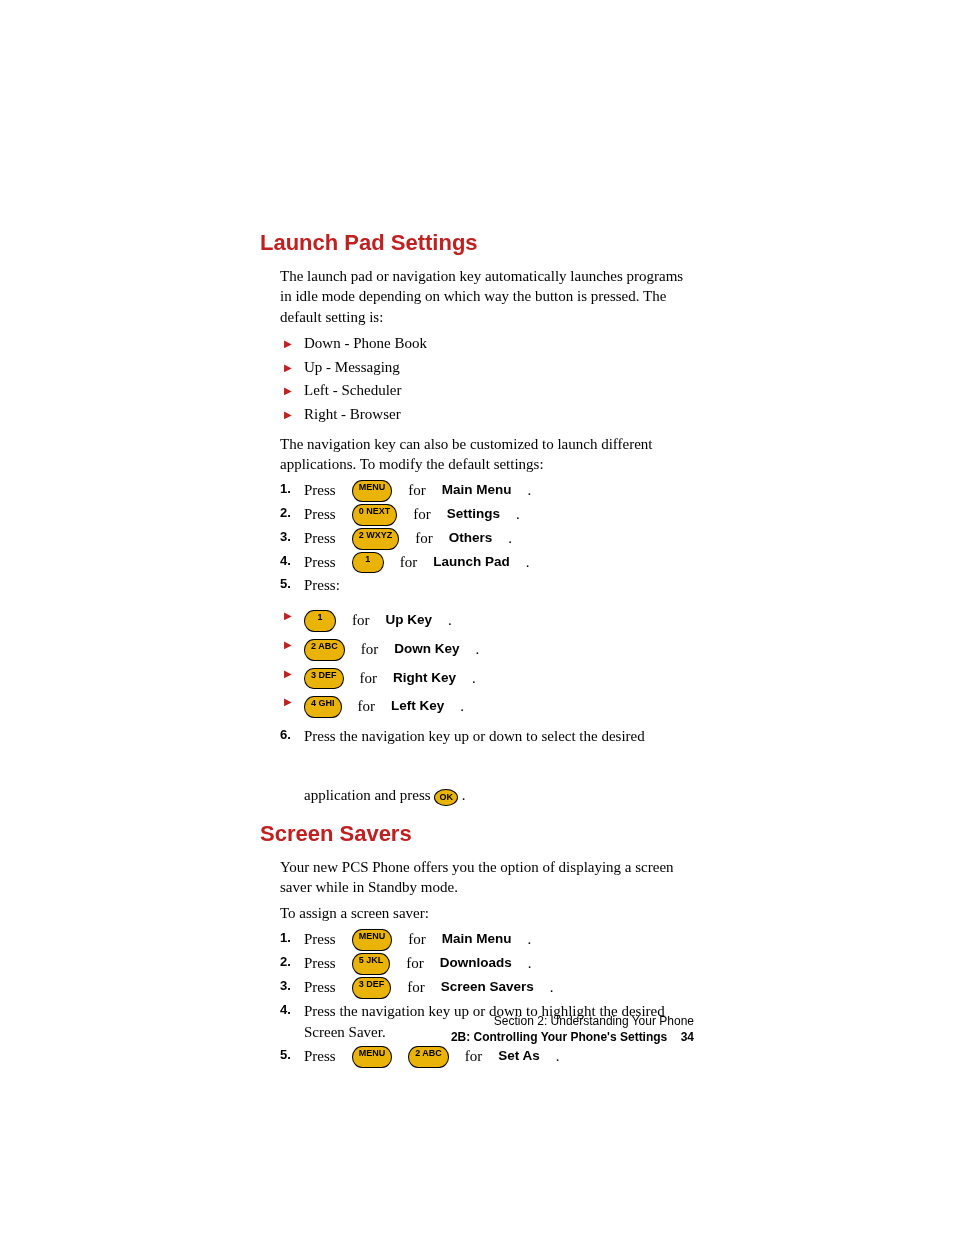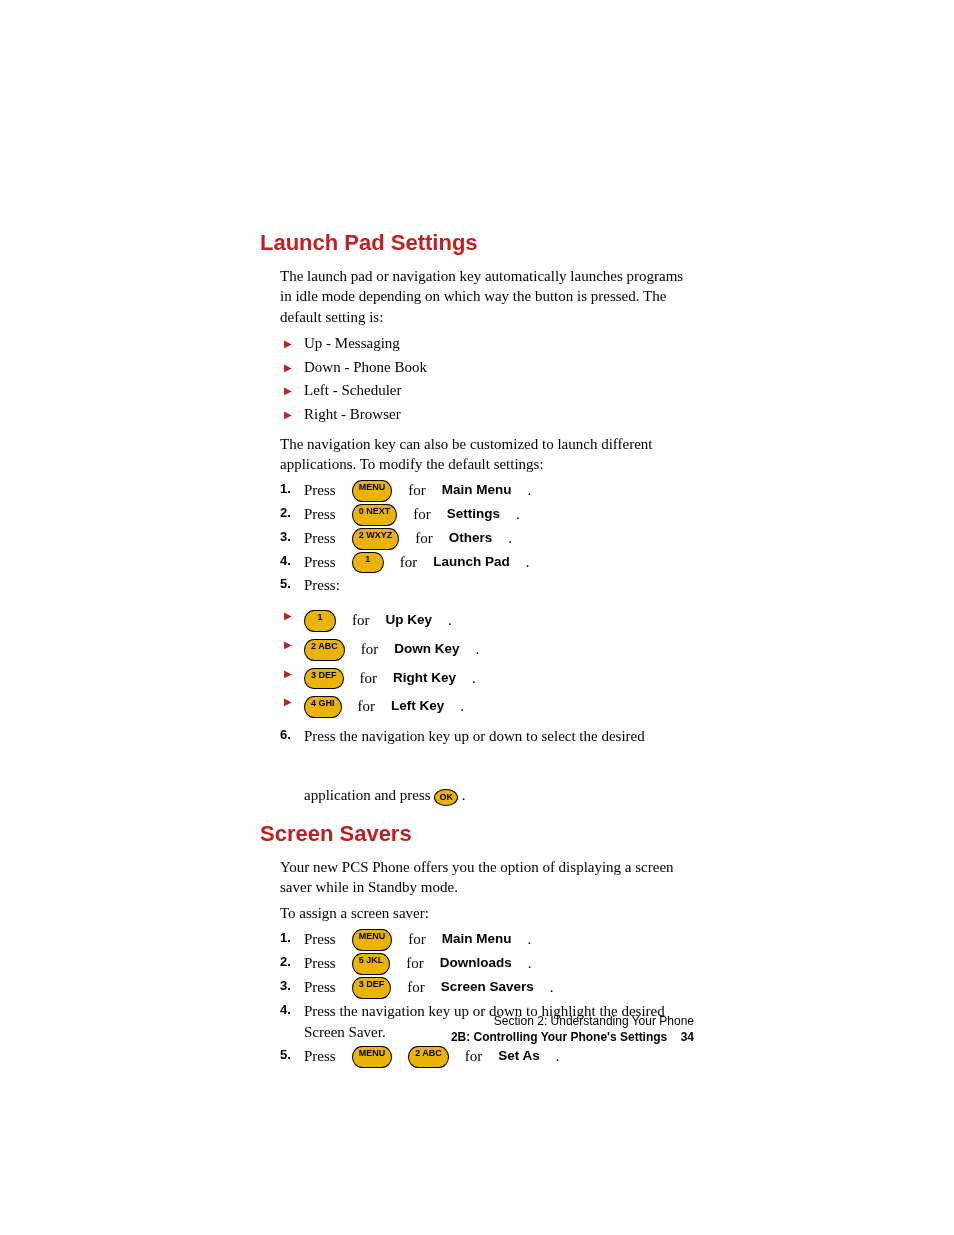--- a/index.html
+++ b/index.html
@@ -119,22 +119,22 @@
 </head>
 <body>
 
 <div class="page">
 
   <h2 class="heading">Launch Pad Settings</h2>
   <div class="body-indent">
     <p class="para">The launch pad or navigation key automatically launches programs in idle mode depending on which way the button is pressed. The default setting is:</p>
 
     <ul class="arrows">
+      <li>Down - Phone Book</li>
       <li>Up - Messaging</li>
-      <li>Down - Phone Book</li>
       <li>Left - Scheduler</li>
       <li>Right - Browser</li>
     </ul>
 
     <p class="para">The navigation key can also be customized to launch different applications. To modify the default settings:</p>
 
     <ol class="steps">
       <li data-num="1">
         <span class="step-line">
           <span>Press </span>

